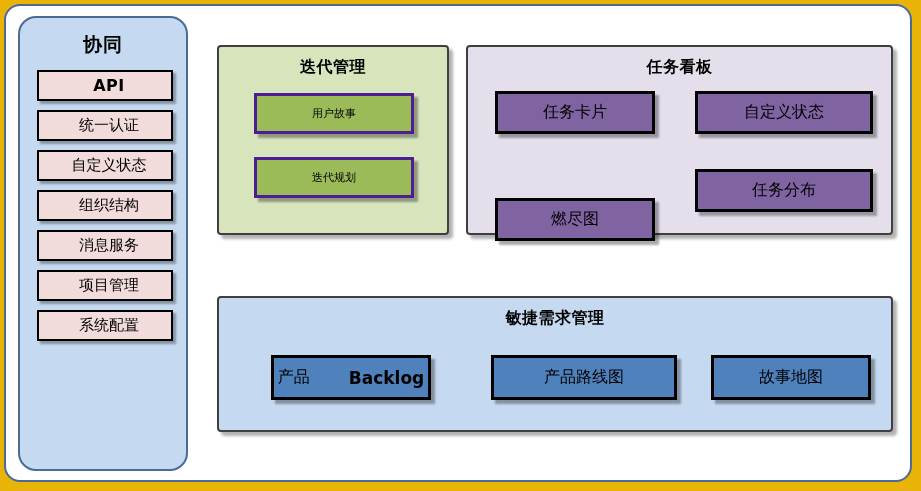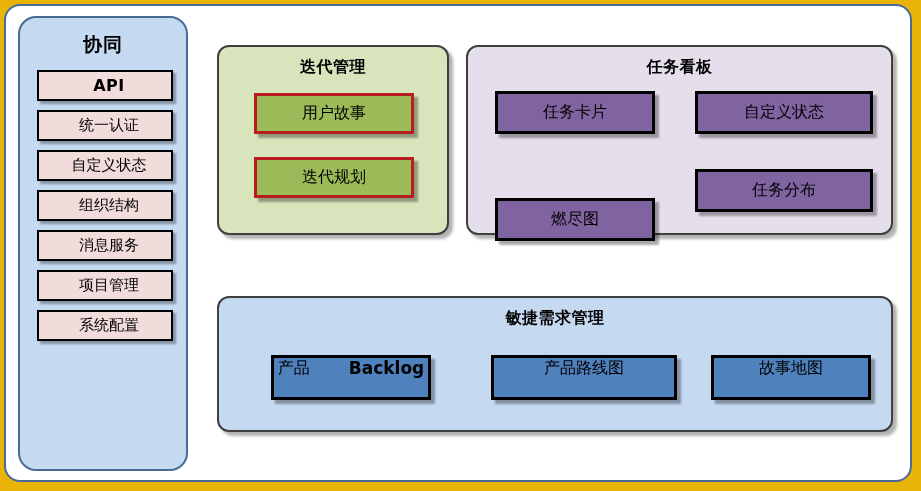--- a/index.html
+++ b/index.html
@@ -86,21 +86,21 @@
     font-weight: bold;
     font-size: 16px;
     letter-spacing: 0.5px;
   }
 
   
   .panel {
     position: absolute;
     box-sizing: border-box;
     border: 2px solid #3F3F3F;
-    border-radius: 12px;
+    border-radius: 4px;
     box-shadow: 4px 4px 3px rgba(0,0,0,0.30);
   }
   .panel-title {
     position: absolute;
     left: 0;
     top: 10px;
     width: 100%;
     text-align: center;
     font-size: 16px;
     font-weight: bold;
@@ -113,27 +113,27 @@
   #panel-iteration {
     left: 217px;
     top: 45px;
     width: 232px;
     height: 190px;
     background: #D7E4BC;
   }
   .node-green {
     position: absolute;
     background: #9BBB59;
-    border: 3px solid #b91c1c;
+    border: 3px solid #4c1d95;
     box-sizing: border-box;
     box-shadow: 4px 4px 2px rgba(0,0,0,0.33);
     display: flex;
     align-items: center;
     justify-content: center;
-    font-size: 16px;
+    font-size: 11px;
     color: #000000;
     font-family: Liberation Mono, monospace;
     white-space: nowrap;
   }
   #node-user-story  { left: 35px; top: 46px; width: 160px; height: 41px; }
   #node-iter-plan   { left: 35px; top: 110px; width: 160px; height: 41px; }
 
   
   #panel-taskboard {
     left: 466px;
@@ -170,20 +170,21 @@
     height: 136px;
     background: #C5D9F1;
   }
   .node-blue {
     position: absolute;
     background: #4F81BD;
     border: 3px solid #000000;
     box-sizing: border-box;
     box-shadow: 4px 4px 2px rgba(0,0,0,0.33);
     display: flex;
+    align-items: center;
     justify-content: center;
     font-size: 16px;
     color: #000000;
     font-family: "DejaVu Serif", "Liberation Serif", serif;
     white-space: nowrap;
     gap: 39px;
   }
   .node-blue.mixed {
     font-family: "DejaVu Serif", "Liberation Serif", serif;
   }

